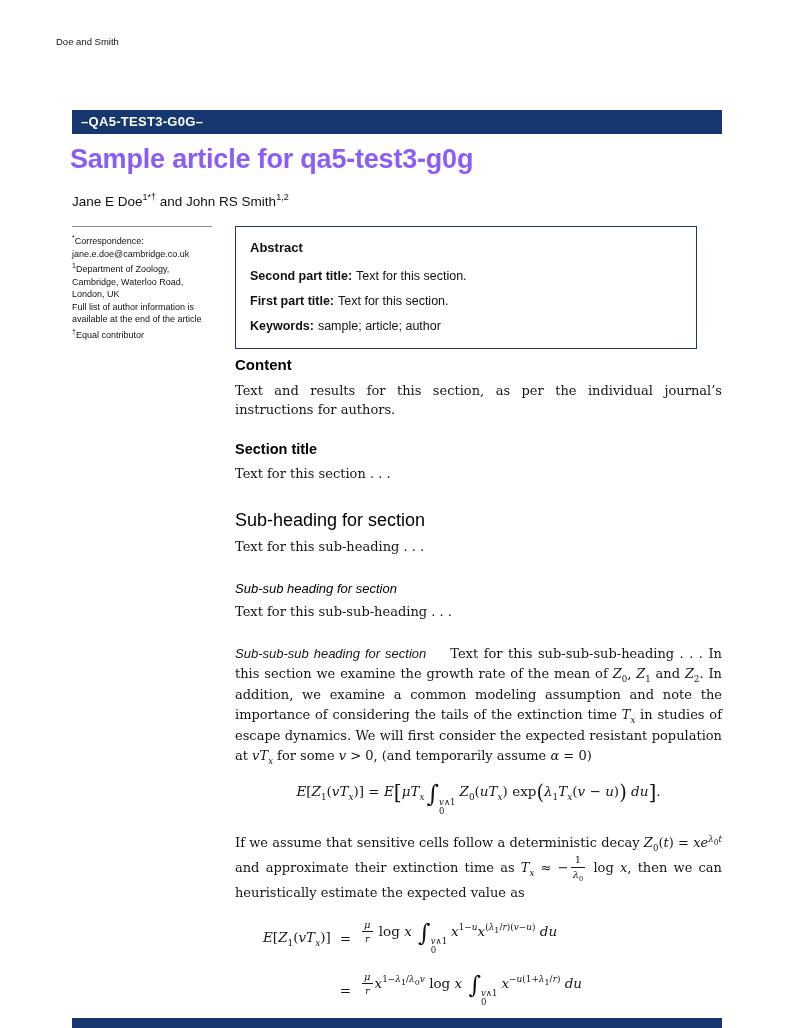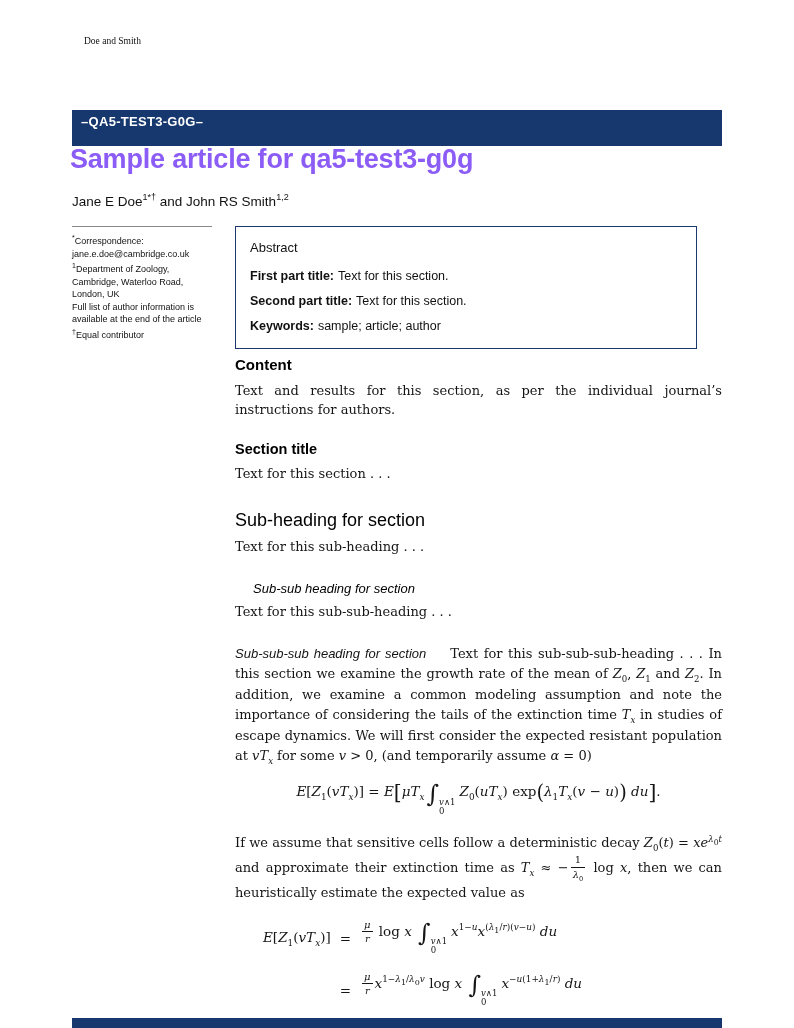--- a/index.html
+++ b/index.html
@@ -8,28 +8,28 @@
     width: 794px; height: 1028px;
     background: #ffffff;
     color: #151515;
     font-family: "DejaVu Serif", serif;
     position: relative;
     overflow: hidden;
   }
   .page { position: relative; width: 794px; height: 1028px; }
 
   .running-header {
-    position: absolute; left: 84px; top: 36px;
-    font-family: Liberation Serif, serif;
+    position: absolute; left: 56px; top: 36px;
+    font-family: Liberation Sans, sans-serif;
     font-size: 9.5px; color: #111;
   }
 
   .banner {
     position: absolute; left: 72px; top: 110px;
-    width: 650px; height: 36px;
+    width: 650px; height: 24px;
     background: #16386e; color: #ffffff;
     font-family: "Liberation Sans", sans-serif;
     font-weight: bold; font-size: 13px;
     line-height: 23px; padding-left: 9px;
     letter-spacing: 0.3px;
   }
 
   .title {
     position: absolute; left: 70px; top: 144px; margin: 0;
     font-family: "Liberation Sans", sans-serif;
@@ -53,21 +53,21 @@
   .margin-notes sup { font-size: 7px; }
   .margin-notes div { margin: 0; }
 
   .abstract-box {
     position: absolute; left: 235px; top: 226px; width: 462px;
     border: 1.4px solid #1a3a6e;
     padding: 10px 14px 13px 14px;
     font-family: "Liberation Sans", sans-serif;
     font-size: 12.5px; line-height: 17px; color: #111;
   }
-  .ab-heading { font-weight: normal; font-size: 13px; margin: 2px 0 12px 0; }
+  .ab-heading { font-weight: bold; font-size: 13px; margin: 2px 0 12px 0; }
   .ab-item { margin: 8px 0 0 0; }
   .ab-label { font-weight: bold; margin-right: 4px; }
 
   .main-col {
     position: absolute; left: 235px; top: 354px; width: 487px;
     font-size: 13px; line-height: 1.5; text-align: justify;
     color: #151515;
   }
   .main-col p { margin: 0; }
   h2.sec {
@@ -81,21 +81,21 @@
     margin: 19px 0 4px 0; text-align: left;
   }
   h3.subsec {
     font-family: "Liberation Sans", sans-serif;
     font-size: 18px; font-weight: normal; color: #000;
     margin: 23px 0 3px 0; text-align: left;
   }
   h4.subsubsec {
     font-family: "Liberation Sans", sans-serif;
     font-size: 13px; font-weight: normal; font-style: italic; color: #000;
-    margin: 23px 0 3px 18px; text-align: left;
+    margin: 23px 0 3px 0; text-align: left;
   }
   .runin { margin-top: 23px !important; }
   .runin-head {
     font-family: "Liberation Sans", sans-serif;
     font-style: italic; margin-right: 24px;
   }
 
   
   .math i { font-family: "DejaVu Serif", serif; }
   sup { font-size: 0.66em; }
@@ -155,24 +155,24 @@
     <div><sup>*</sup>Correspondence:</div>
     <div>jane.e.doe@cambridge.co.uk</div>
     <div><sup>1</sup>Department of Zoology, Cambridge, Waterloo Road, London, UK</div>
     <div>Full list of author information is available at the end of the article</div>
     <div><sup>†</sup>Equal contributor</div>
   </div>
 
   <div class="abstract-box">
     <div class="ab-heading">Abstract</div>
     <div class="ab-item">
+      <span class="ab-label">Second part title:</span><span>Text for this section.</span>
+    </div>
+    <div class="ab-item">
       <span class="ab-label">First part title:</span><span>Text for this section.</span>
-    </div>
-    <div class="ab-item">
-      <span class="ab-label">Second part title:</span><span>Text for this section.</span>
     </div>
     <div class="ab-item">
       <span class="ab-label">Keywords:</span><span>sample; article; author</span>
     </div>
   </div>
 
   <div class="main-col">
 
     <h2 class="sec">Content</h2>
     <p>Text and results for this section, as per the individual journal’s instructions for authors.</p>

